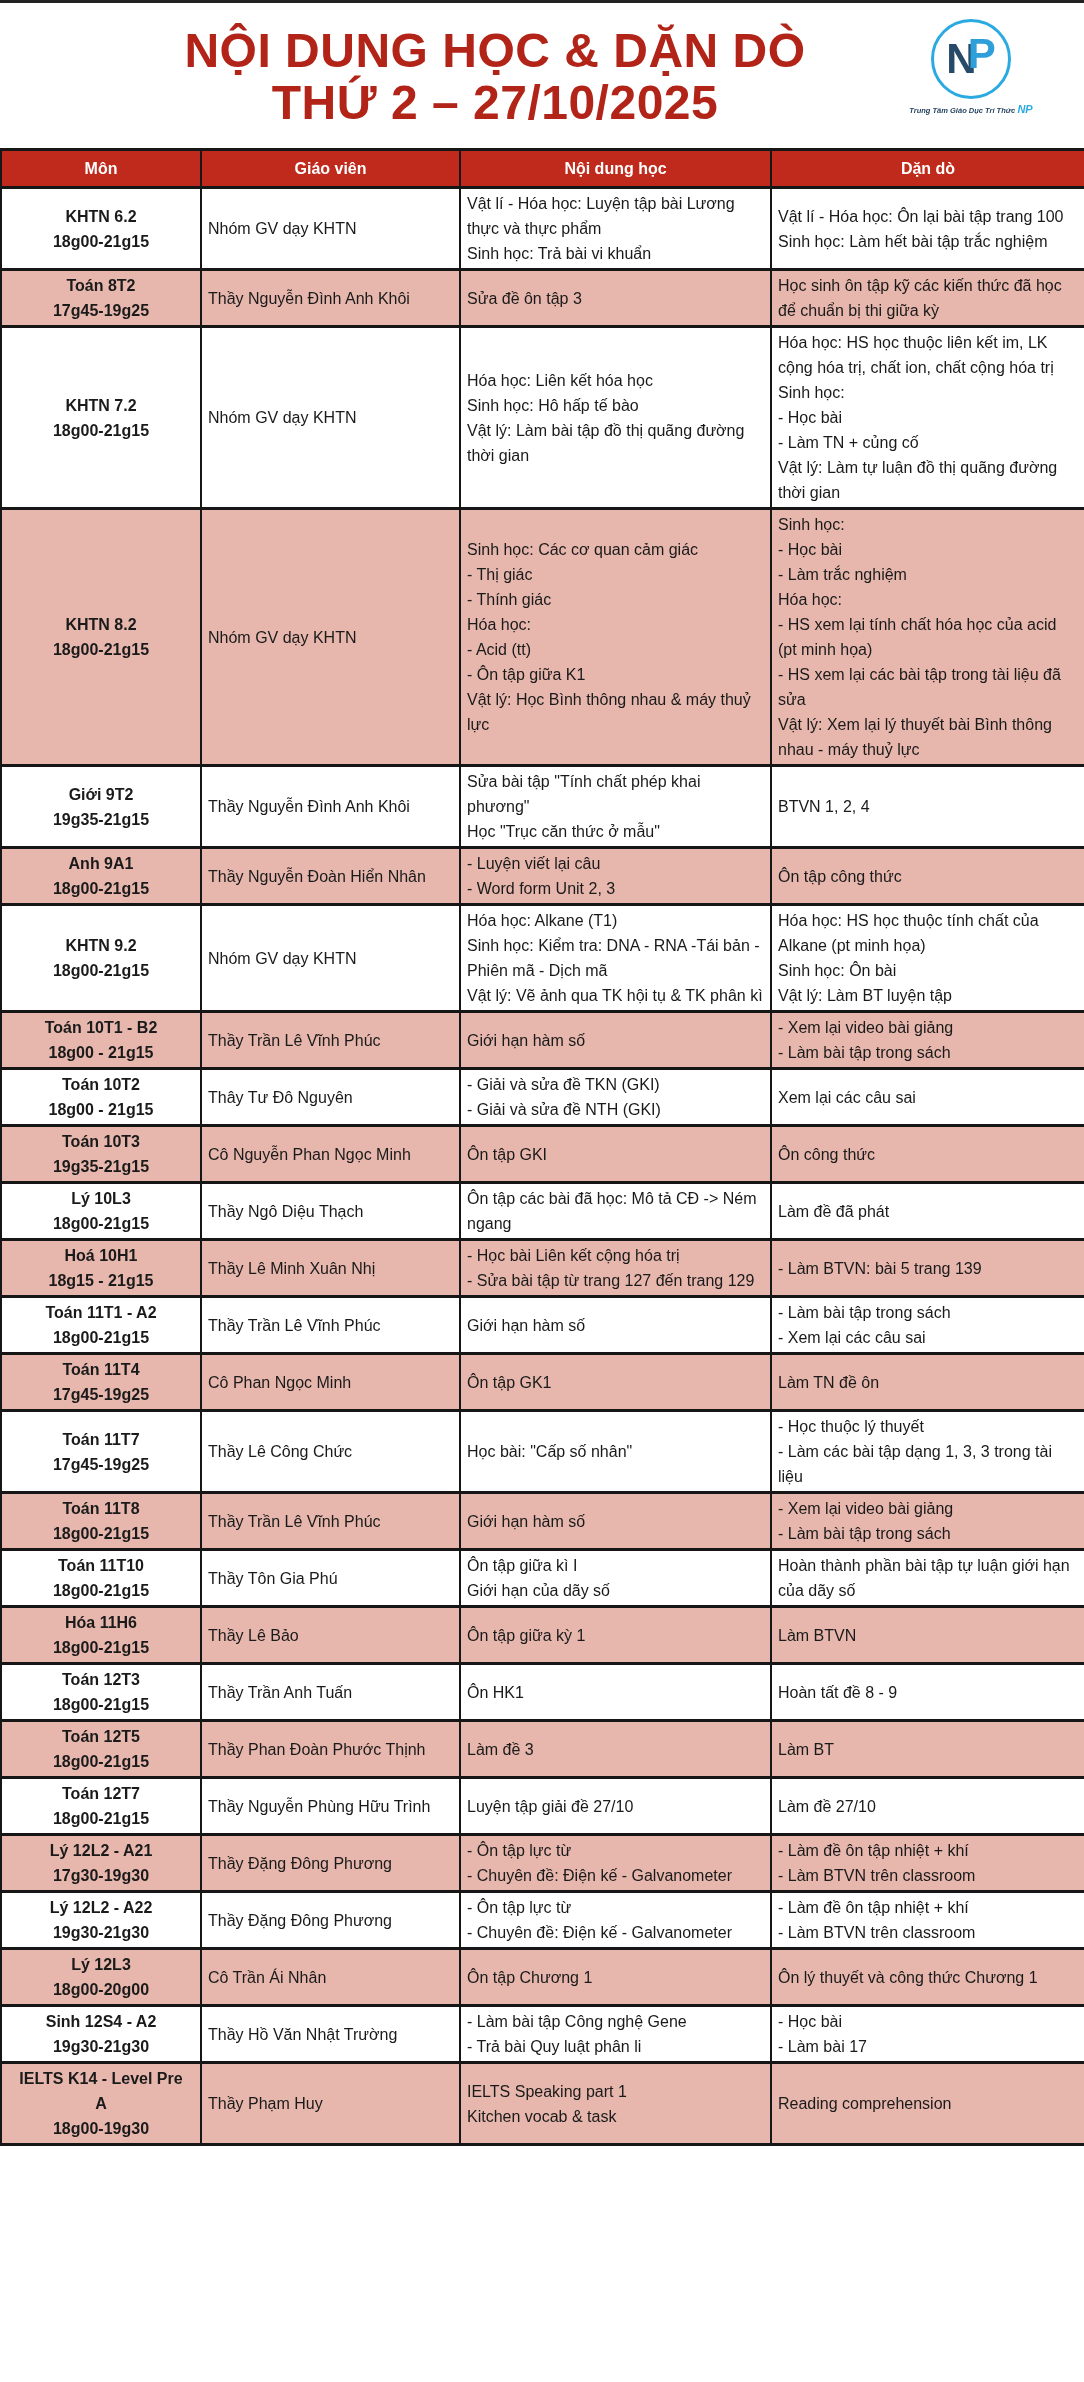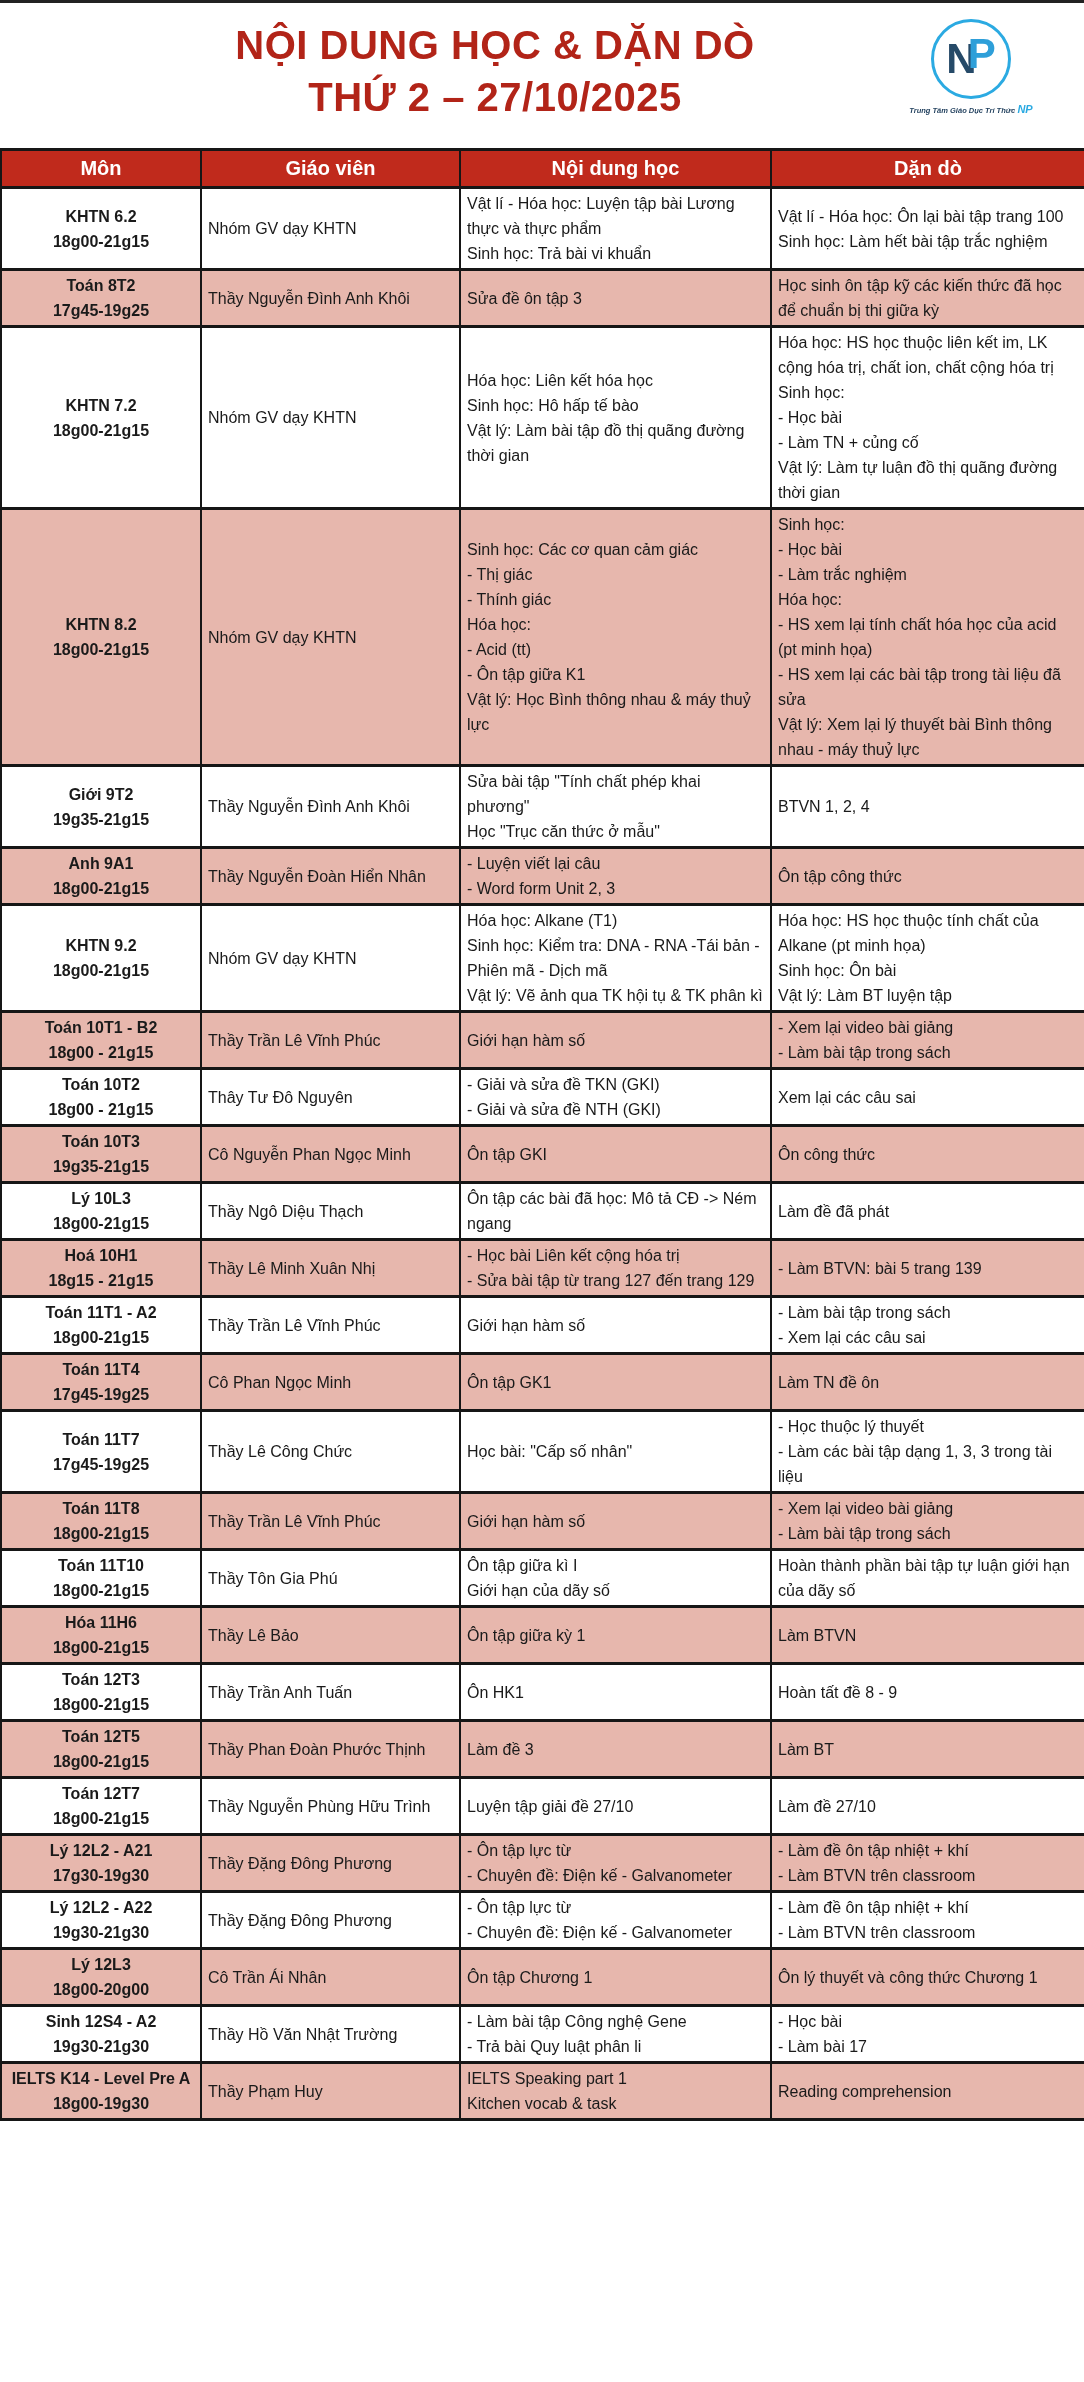--- a/index.html
+++ b/index.html
@@ -12,53 +12,53 @@
     --logo-blue:#2e9fd9;
   }
   *{box-sizing:border-box;}
   html,body{margin:0;padding:0;background:#ffffff;}
   body{width:1084px;font-family:"Liberation Sans", sans-serif;color:#1a1a1a;}
   .page{width:1084px;min-height:2382px;border-top:3px solid #222;background:#fff;}
 
   
   .masthead{position:relative;height:145px;}
   .title{
-    width:800px;margin:0 0 0 95px;padding-top:16px;
-    text-align:center;font-weight:bold;font-size:40px;line-height:52px;
+    width:800px;margin:0 0 0 95px;padding-top:22px;
+    text-align:center;font-weight:bold;font-size:48px;line-height:52px;
     color:var(--title-red);letter-spacing:.5px;
   }
   .logo{position:absolute;right:48px;top:16px;width:130px;text-align:center;}
   .logo-circle{
     width:80px;height:80px;border:3px solid var(--logo-cyan);border-radius:50%;
     margin:0 auto;display:flex;align-items:center;justify-content:center;background:#fff;
   }
   .logo-n{color:var(--logo-navy);font-size:42px;font-weight:bold;line-height:1;}
   .logo-p{color:var(--logo-blue);font-size:42px;font-weight:bold;line-height:1;margin-left:-9px;transform:translateY(-5px);}
   .logo-caption{margin-top:4px;font-size:7.5px;font-weight:bold;color:#1f3e5c;white-space:nowrap;font-style:italic;}
   .logo-caption .np{color:var(--logo-cyan);font-size:11px;font-weight:bold;}
 
   
   table.schedule{border-collapse:collapse;width:1084px;table-layout:fixed;}
   col.c1{width:200px;} col.c2{width:259px;} col.c3{width:311px;} col.c4{width:314px;}
   .schedule th{
-    background:var(--header-red);color:#fff;font-weight:bold;font-size:20px;
+    background:var(--header-red);color:#fff;font-weight:bold;font-size:16px;
     height:38px;text-align:center;padding:2px 4px;
   }
   .schedule th,.schedule td{
     border-left:2px solid var(--border-dark);
     border-right:2px solid var(--border-dark);
     border-top:3px solid var(--border-dark);
     border-bottom:3px solid var(--border-dark);
   }
   .schedule td{
     font-size:16px;line-height:25px;vertical-align:middle;
     padding:2px 6px;background:#fff;
   }
   tr.pink td{background:var(--row-pink);}
-  td.c-subject{text-align:center;font-weight:bold;padding:2px 4px;}
+  td.c-subject{text-align:center;font-weight:bold;padding:2px 12px;}
   td.c-teacher{text-align:left;}
   td.c-content,td.c-homework{text-align:left;white-space:pre-line;}
 </style>
 </head>
 <body>
 
 <div class="page">
 
   <div class="masthead">
     <div class="title">

